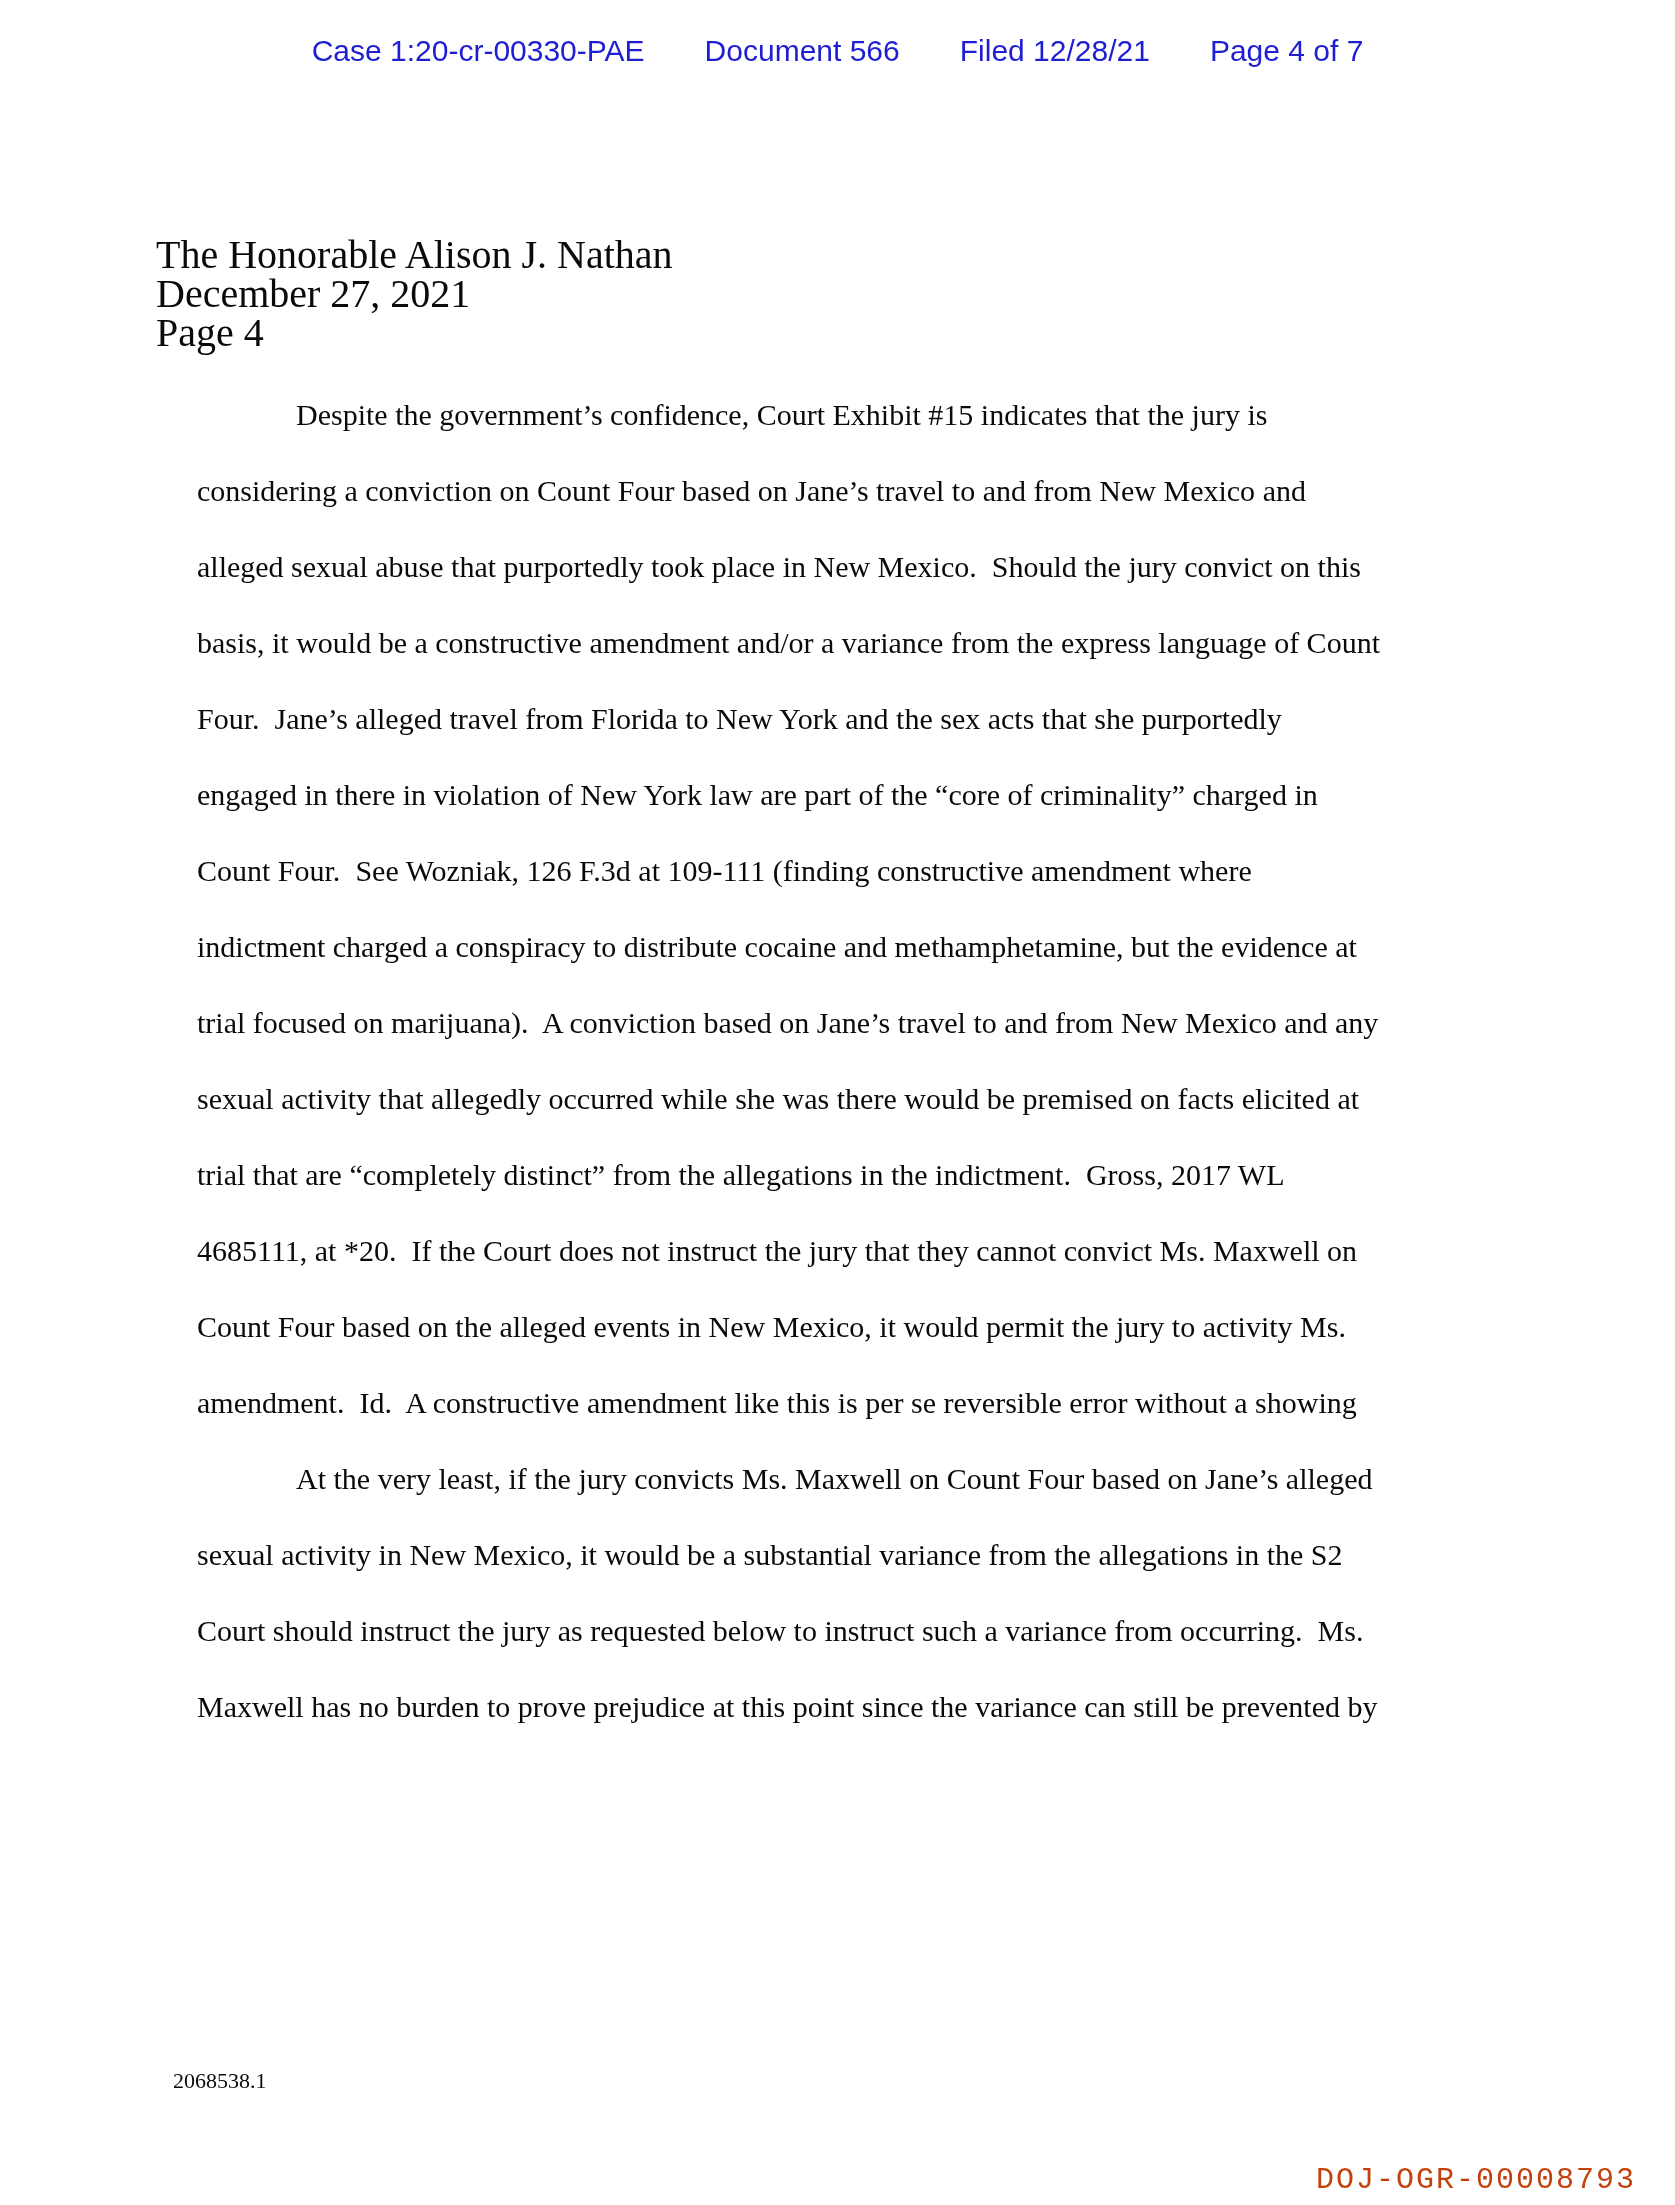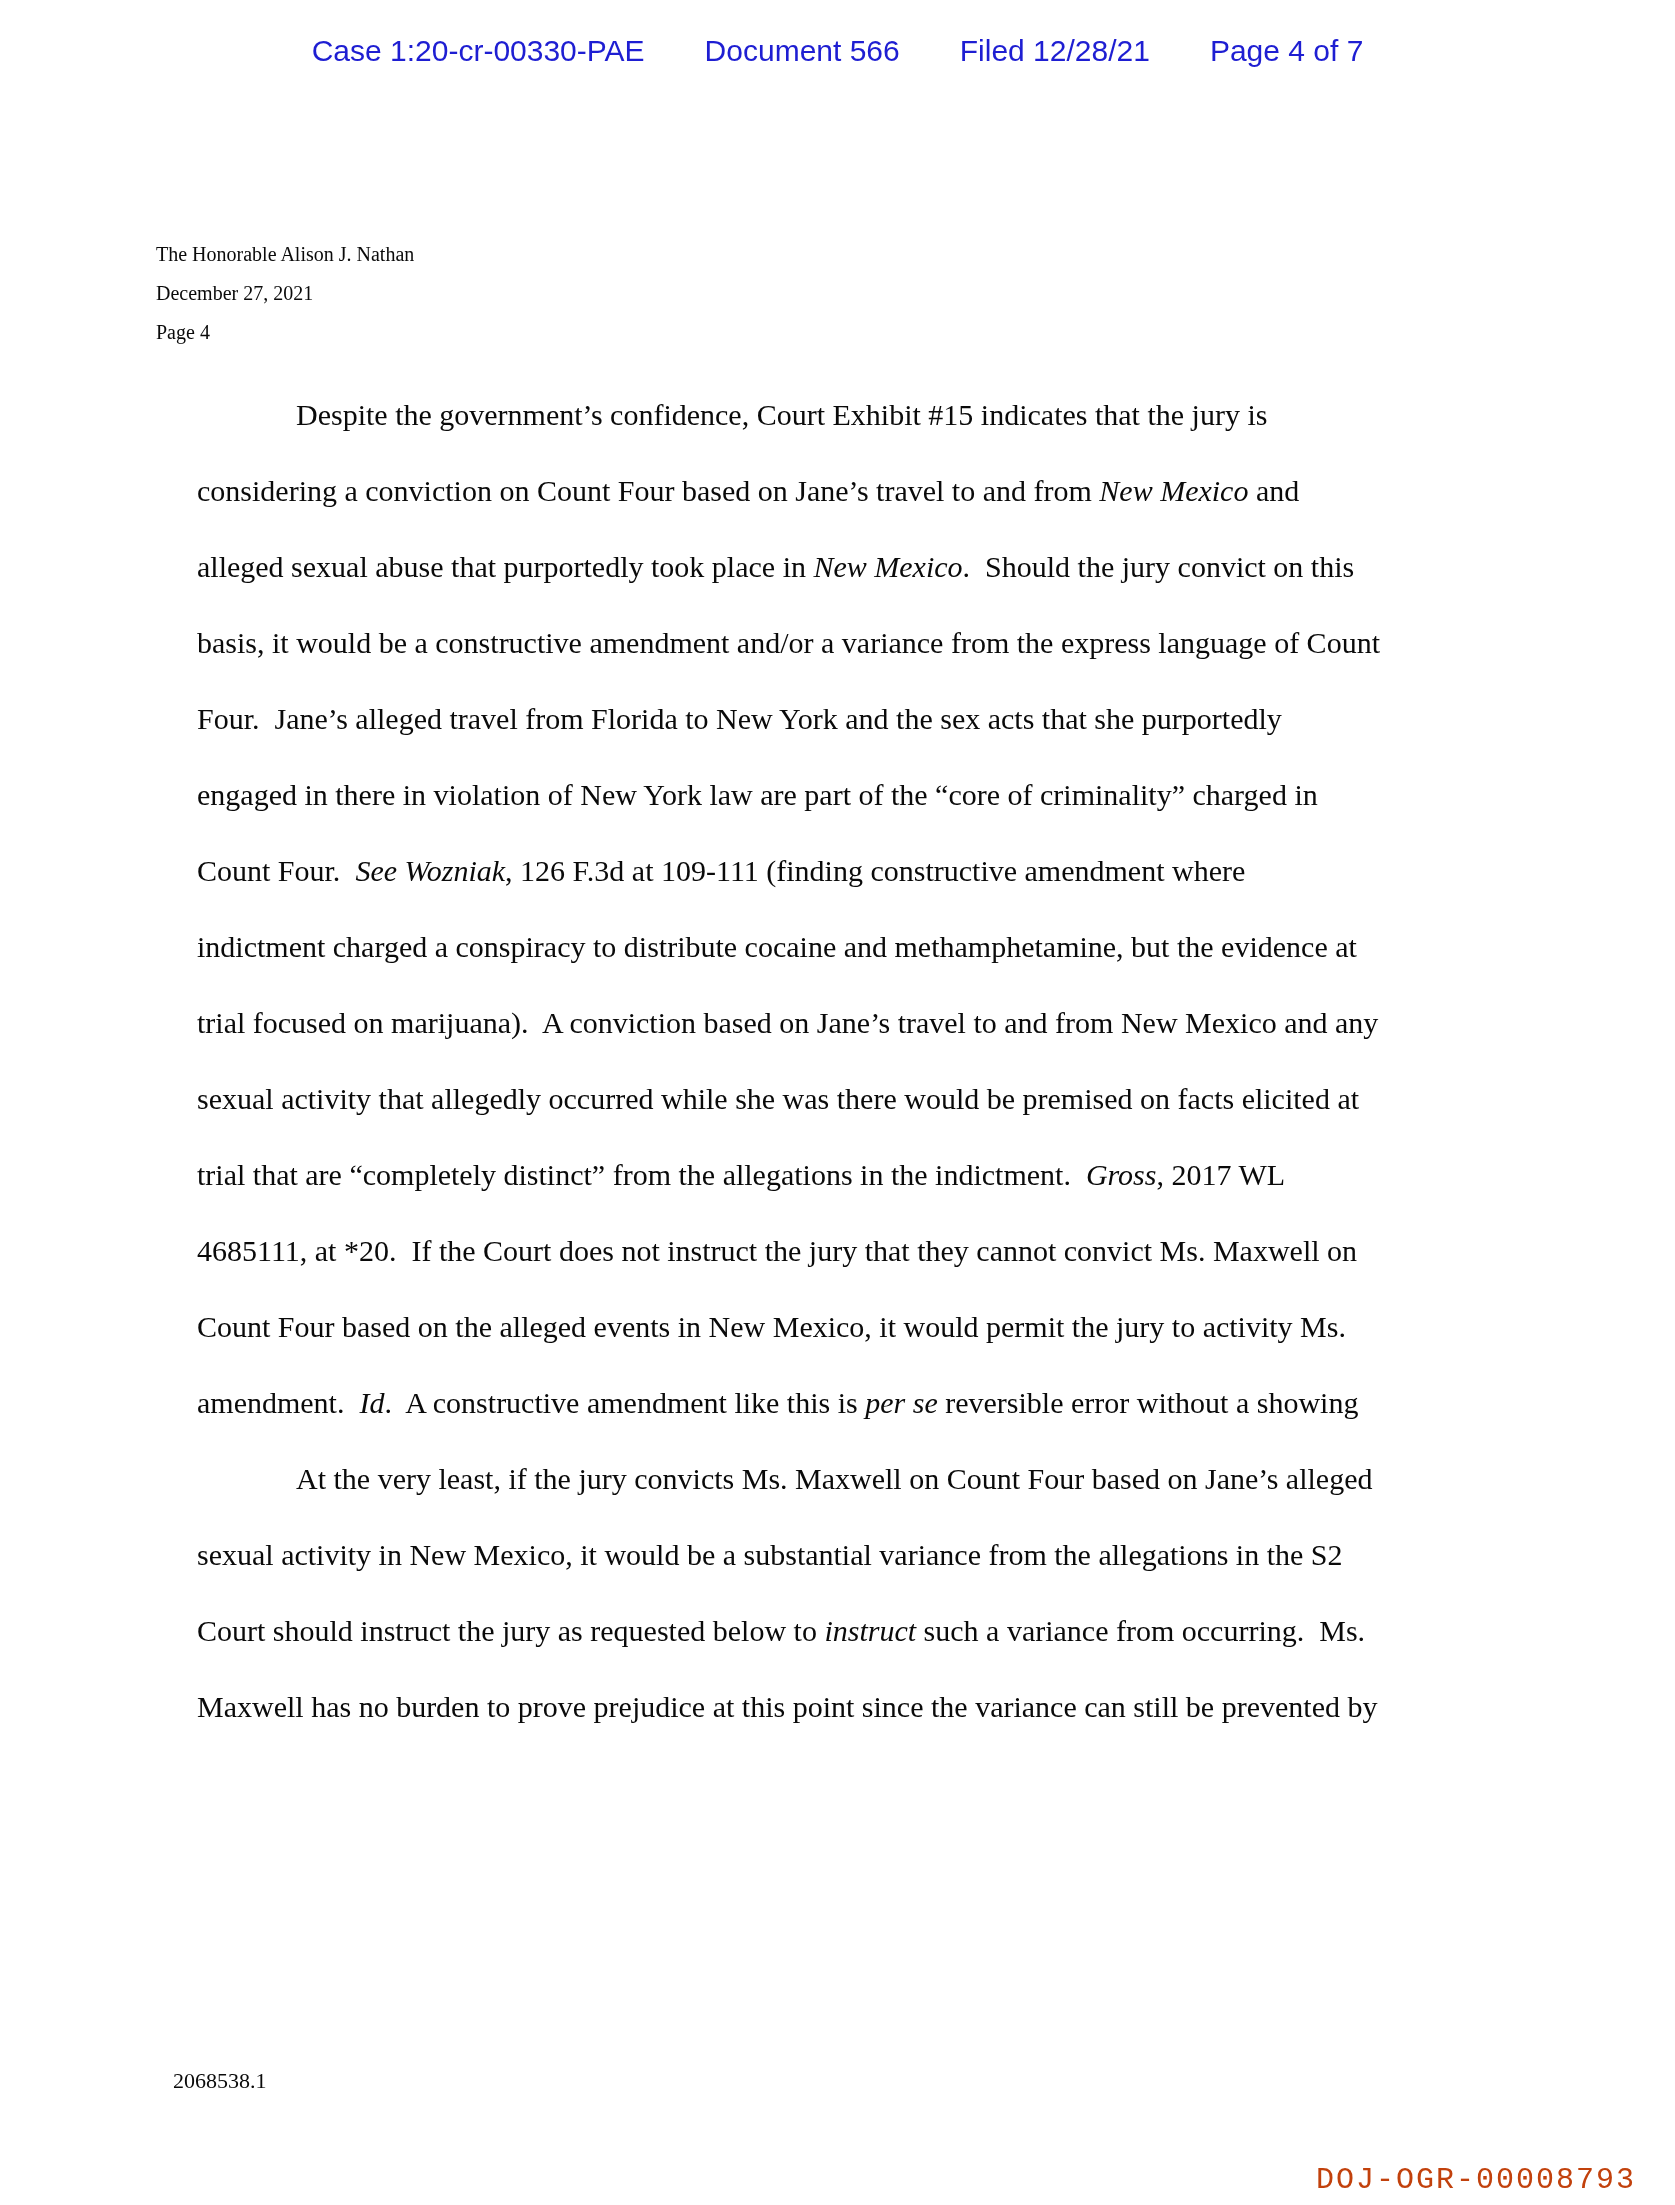--- a/index.html
+++ b/index.html
@@ -25,39 +25,38 @@
     justify-content: center;
     gap: 60px;
     font-family: "Liberation Sans", sans-serif;
     font-size: 30px;
     white-space: pre;
   }
   .address {
     position: absolute;
     top: 235px;
     left: 156px;
-    font-size: 20px;
+    font-size: 40px;
     line-height: 39px;
     white-space: pre;
   }
   .body-text {
     position: absolute;
     top: 377px;
     left: 197px;
     font-size: 30px;
     line-height: 76px;
   }
   .body-text .line {
     white-space: pre;
   }
   .body-text .line.indent {
     padding-left: 99px;
   }
   .body-text .it {
-    font-style: italic;
   }
   .doc-number {
     position: absolute;
     top: 2068px;
     left: 173px;
     font-size: 22px;
     white-space: pre;
   }
   .bates {
     position: absolute;

